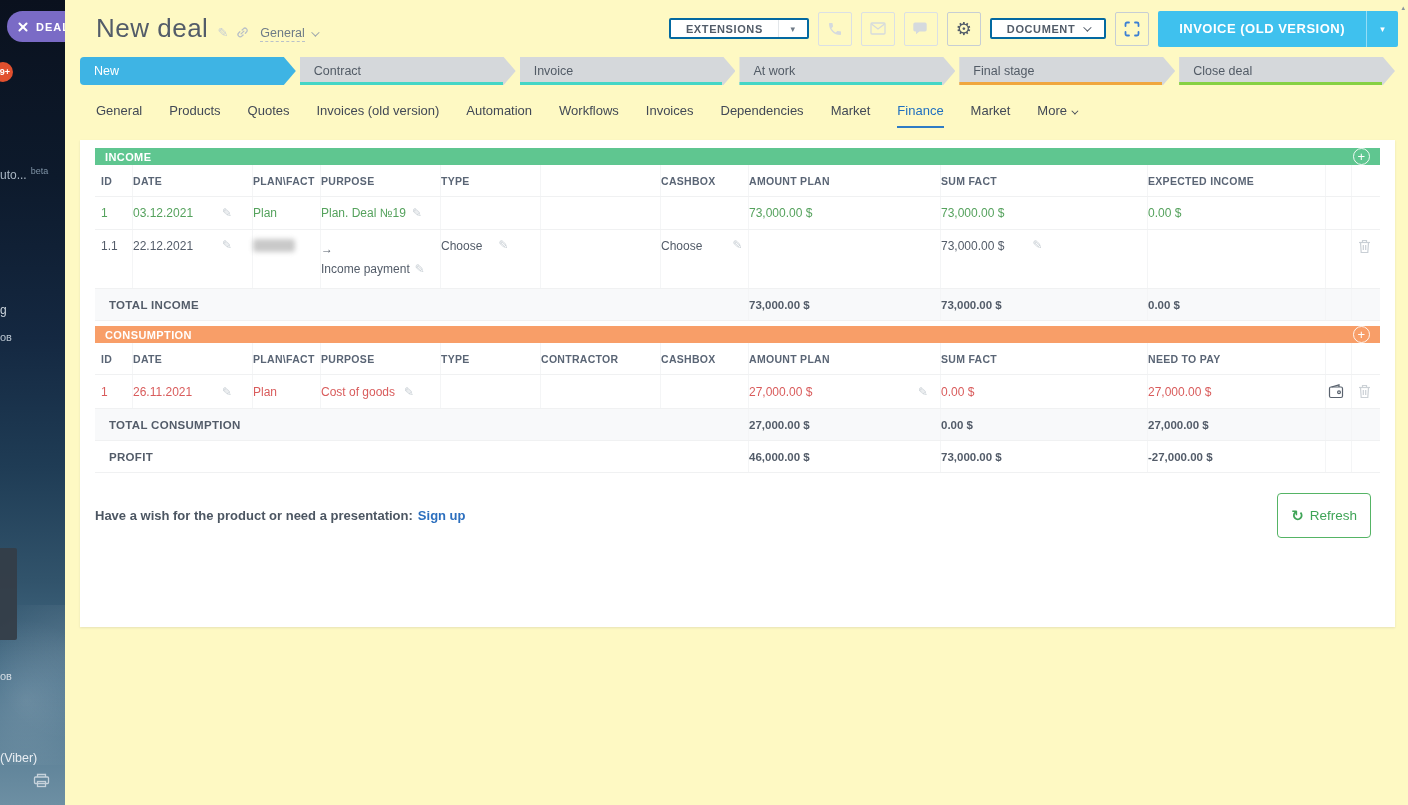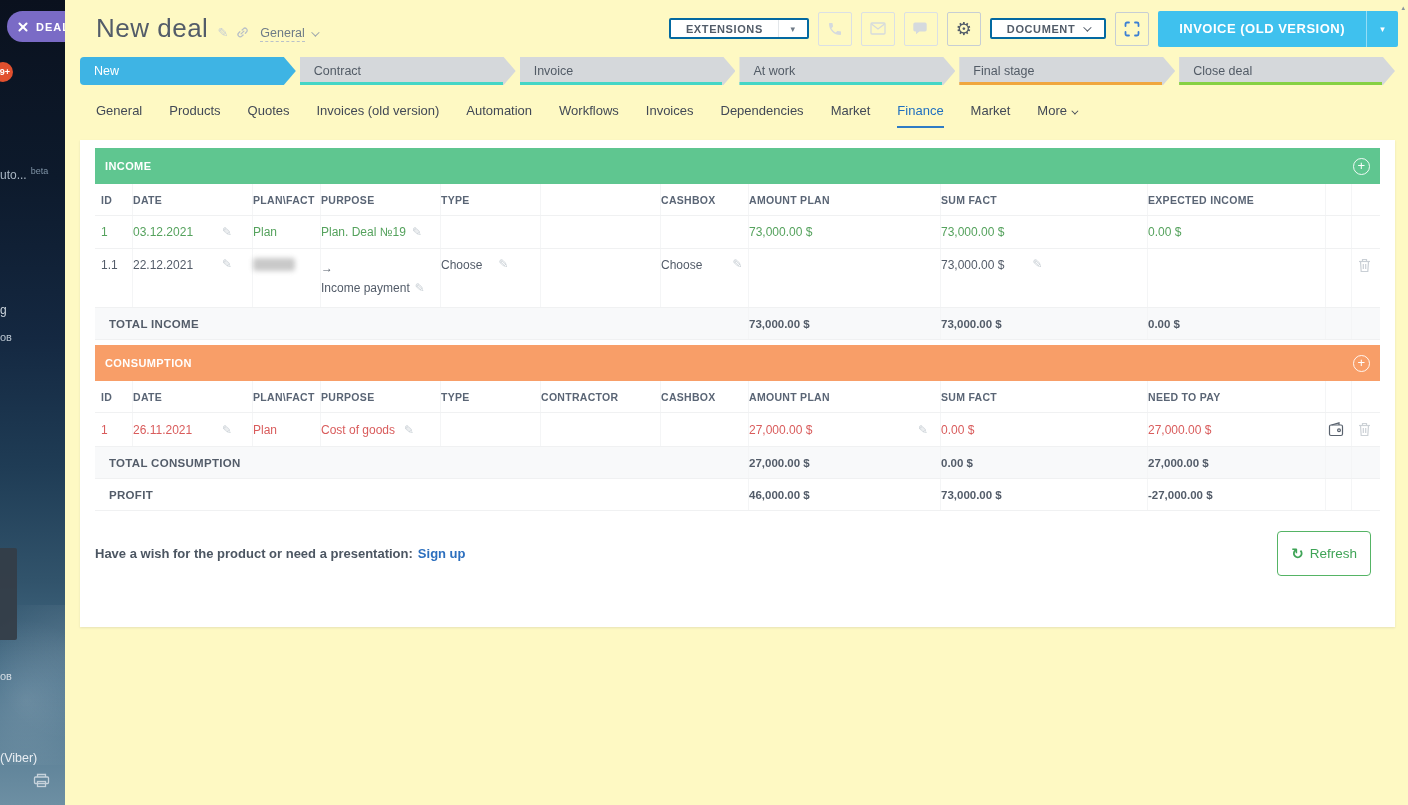--- a/index.html
+++ b/index.html
@@ -69,21 +69,21 @@
 
   
   .tabs { display:flex; gap:27px; padding:18px 0 0 31px; align-items:flex-end; }
   .tab { font-size:13px; color:#424956; padding-bottom:8px; border-bottom:2px solid transparent; cursor:pointer; white-space:nowrap; }
   .tab.active { color:var(--active-tab,#1f6fc0); border-bottom-color:#2f7cc5; }
   .tab .chev { width:5px; height:5px; margin-left:4px; border-color:#424956; }
 
   
   .card { margin:12px 13px 0 15px; width:1315px; height:487px; background:#fff;
     box-shadow:0 1px 2px rgba(83,92,105,.14); padding:8px 15px 0 15px; }
-  .section-bar { height:36px; display:flex; align-items:center; padding:0 10px; color:#fff;
+  .section-bar { height:17px; display:flex; align-items:center; padding:0 10px; color:#fff;
     font-size:11px; font-weight:bold; letter-spacing:.4px; }
   .section-bar.income { background:var(--income-bar,#5fc690); }
   .section-bar.consumption { background:var(--consumption-bar,#f89e68); margin-top:5px; }
   .add-btn { margin-left:auto; width:17px; height:17px; border:1px solid rgba(255,255,255,.9); border-radius:50%;
     display:flex; align-items:center; justify-content:center; font-size:13px; font-weight:normal; cursor:pointer; }
   .add-btn::before { content:"+"; margin-top:-1px; }
 
   .g { display:grid; grid-template-columns:38px 120px 68px 120px 100px 120px 88px 192px 207px 178px 26px 28px; border-bottom:1px solid #f0f1f2; }
   .g > div { padding:9px 4px 9px 0; font-size:12px; color:#535c69; display:flex; align-items:center; border-right:1px solid #f4f5f6; min-height:31px; }
   .g > div:first-child { padding-left:6px; }

